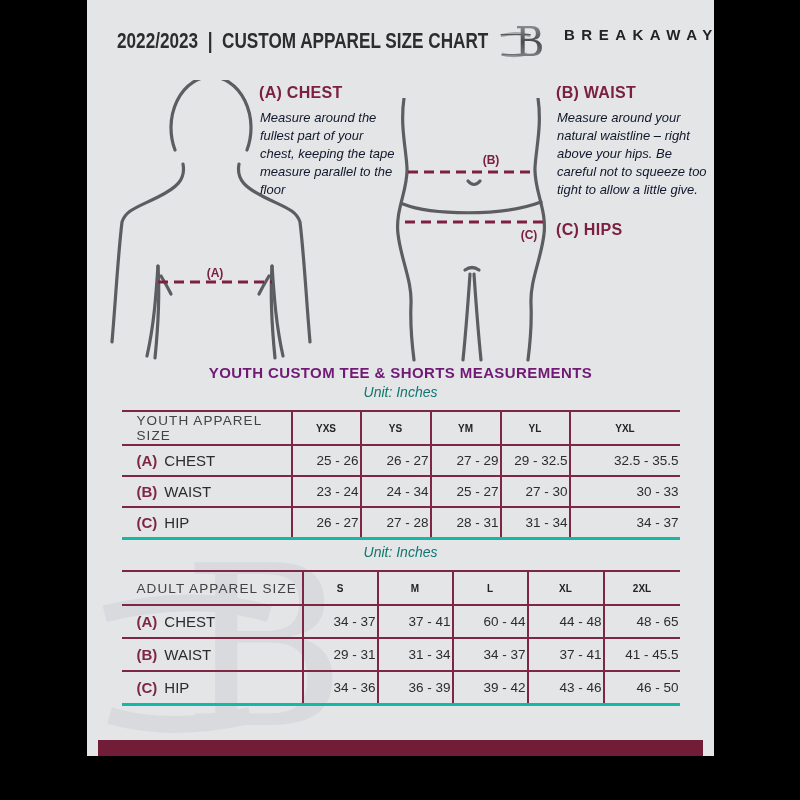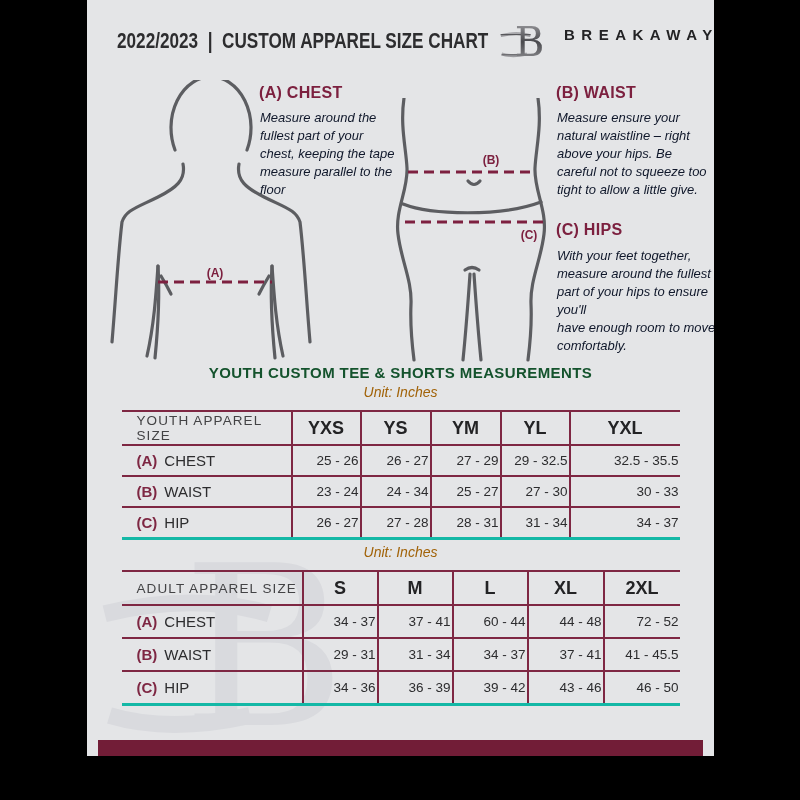--- a/index.html
+++ b/index.html
@@ -39,36 +39,36 @@
   #hips-heading{left:469px;top:221px;}
   #hips-desc{left:470px;top:247px;width:160px;}
   .figure-svg{position:absolute;z-index:1;}
   #upper-torso{left:23px;top:80px;}
   #lower-torso{left:304px;top:98px;}
   
   .table-block{position:absolute;left:0;width:627px;z-index:1;}
   #youth-block{top:363px;}
   #adult-block{top:543px;}
   .tbl-title{
-    text-align:center;font-size:15px;font-weight:bold;color:#14532d;
+    text-align:center;font-size:15px;font-weight:bold;color:#701a75;
     letter-spacing:0.4px;line-height:20px;
   }
   .tbl-unit{
-    text-align:center;font-size:14px;font-style:italic;color:#a16207;
+    text-align:center;font-size:14px;font-style:italic;color:#0f766e;
     line-height:19px;margin-bottom:5px;
   }
   .size-table{
     border-collapse:collapse;table-layout:fixed;margin:8px auto;width:558px;
     background:transparent;
   }
   .size-table tr{border-top:2px solid #7e2743;}
   .size-table tr:last-child{border-bottom:3px solid #14b8a6;}
   .size-table th:not(:first-child),
   .size-table td:not(:first-child){border-left:2px solid #7e2743;}
-  .size-table th{height:30px;font-size:18px;font-weight:bold;color:#232325;text-align:center;}
+  .size-table th{height:30px;font-size:10px;font-weight:bold;color:#232325;text-align:center;}
   .size-table td{height:27px;font-size:13.5px;color:#2c2c2e;text-align:right;}
   #adult-table td{height:29px;}
   .size-table .lbl-cell{text-align:left;padding-left:15px;}
   .size-table th.lbl-cell{font-weight:normal;font-size:13.5px;letter-spacing:1.1px;color:#434345;}
   .size-table td.lbl-cell{font-size:15px;}
   .pfx{color:#7e2743;font-weight:bold;margin-right:7px;}
   
   .watermark{position:absolute;left:8px;top:512px;z-index:0;}
   .footer-bar{
     position:absolute;left:11px;top:740px;width:605px;height:50px;
@@ -126,24 +126,22 @@
       <path d="M 79 176 C 77 205 75 232 72 262"></path>
       <path d="M 83 176 C 85 205 87 232 90 262"></path>
     </g>
     <path d="M 17 74 H 141" stroke="#7d2040" stroke-width="3" stroke-dasharray="10 6" fill="none"></path>
     <path d="M 14 124 H 152" stroke="#7d2040" stroke-width="3" stroke-dasharray="10 6" fill="none"></path>
     <text x="100" y="66" text-anchor="middle" font-family="Liberation Sans, sans-serif" font-size="12" font-weight="bold" fill="#7c203f">(B)</text>
     <text x="138" y="141" text-anchor="middle" font-family="Liberation Sans, sans-serif" font-size="12" font-weight="bold" fill="#7c203f">(C)</text>
   </svg>
 
   <div id="waist-heading" class="guide-heading">(B) WAIST</div>
-  <div id="waist-desc" class="guide-desc">Measure ensure your natural waistline – right above your hips. Be careful not to squeeze too tight to allow a little give.</div>
+  <div id="waist-desc" class="guide-desc">Measure around your natural waistline – right above your hips. Be careful not to squeeze too tight to allow a little give.</div>
   <div id="hips-heading" class="guide-heading">(C) HIPS</div>
-  <div id="hips-desc" class="guide-desc">With your feet together, measure around the fullest part of your hips to ensure you'll
-have enough room to move comfortably.</div>
 
   <svg class="watermark" width="310" height="252" viewBox="0 0 64 52">
     <path d="M 2 21 C 14 18 26 18 36 21" stroke="#d9dade" stroke-width="3.5" fill="none"></path>
     <path d="M 3 42 C 13 45 23 44 32 42" stroke="#d9dade" stroke-width="3.5" fill="none"></path>
     <text x="18" y="44" font-family="DejaVu Serif, serif" font-size="46" fill="#d9dade">B</text>
   </svg>
 
   <div id="youth-block" class="table-block">
     <div class="tbl-title">YOUTH CUSTOM TEE &amp; SHORTS MEASUREMENTS</div>
     <div class="tbl-unit">Unit: Inches</div>
@@ -212,21 +210,21 @@
         <th>L</th>
         <th>XL</th>
         <th>2XL</th>
       </tr>
       <tr>
         <td class="lbl-cell"><span class="pfx">(A)</span><span>CHEST</span></td>
         <td>34 - 37</td>
         <td>37 - 41</td>
         <td>60 - 44</td>
         <td>44 - 48</td>
-        <td>72 - 52</td>
+        <td>48 - 65</td>
       </tr>
       <tr>
         <td class="lbl-cell"><span class="pfx">(B)</span><span>WAIST</span></td>
         <td>29 - 31</td>
         <td>31 - 34</td>
         <td>34 - 37</td>
         <td>37 - 41</td>
         <td>41 - 45.5</td>
       </tr>
       <tr>

